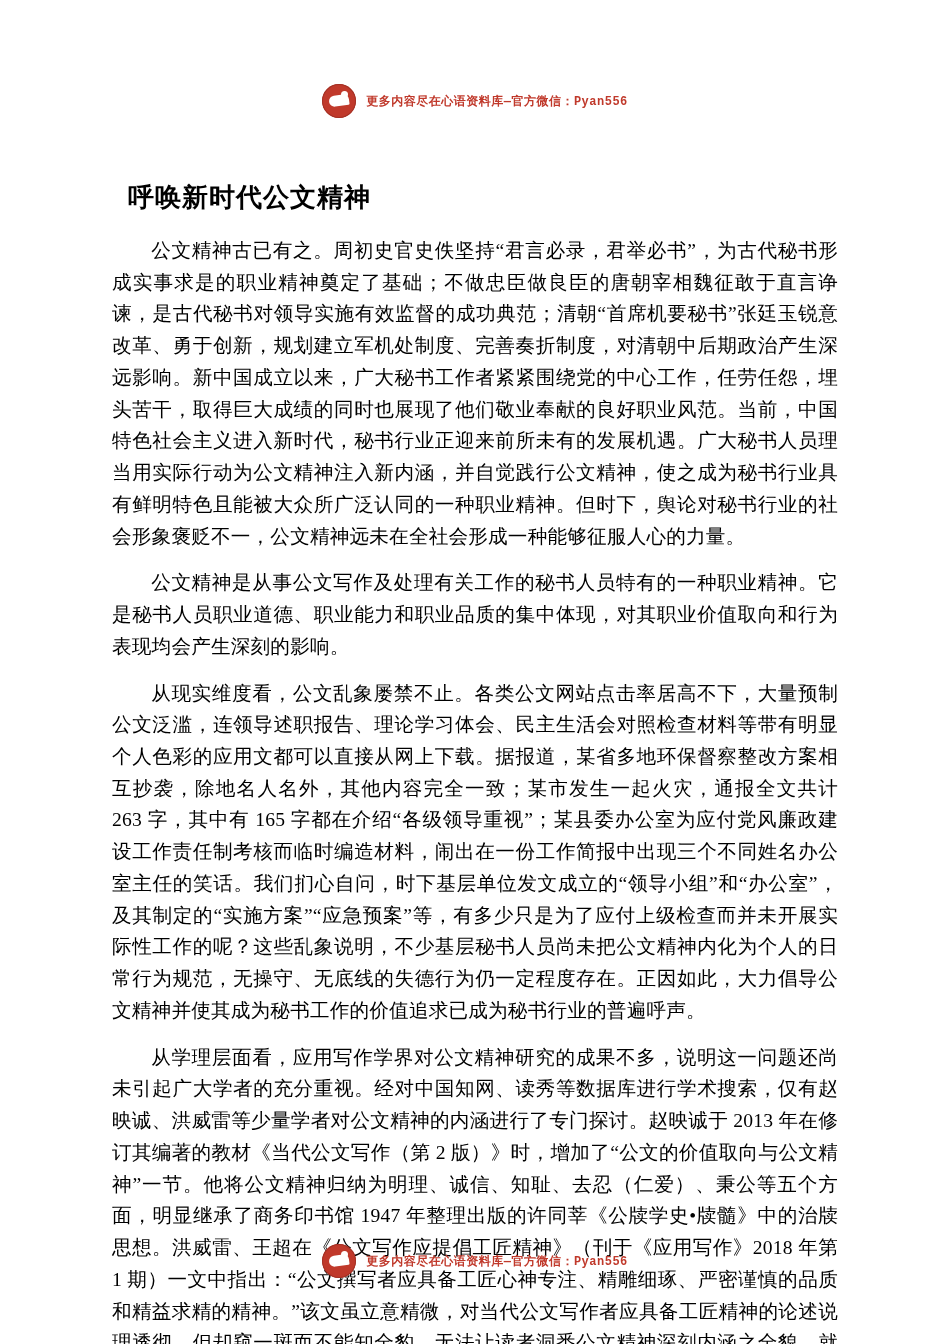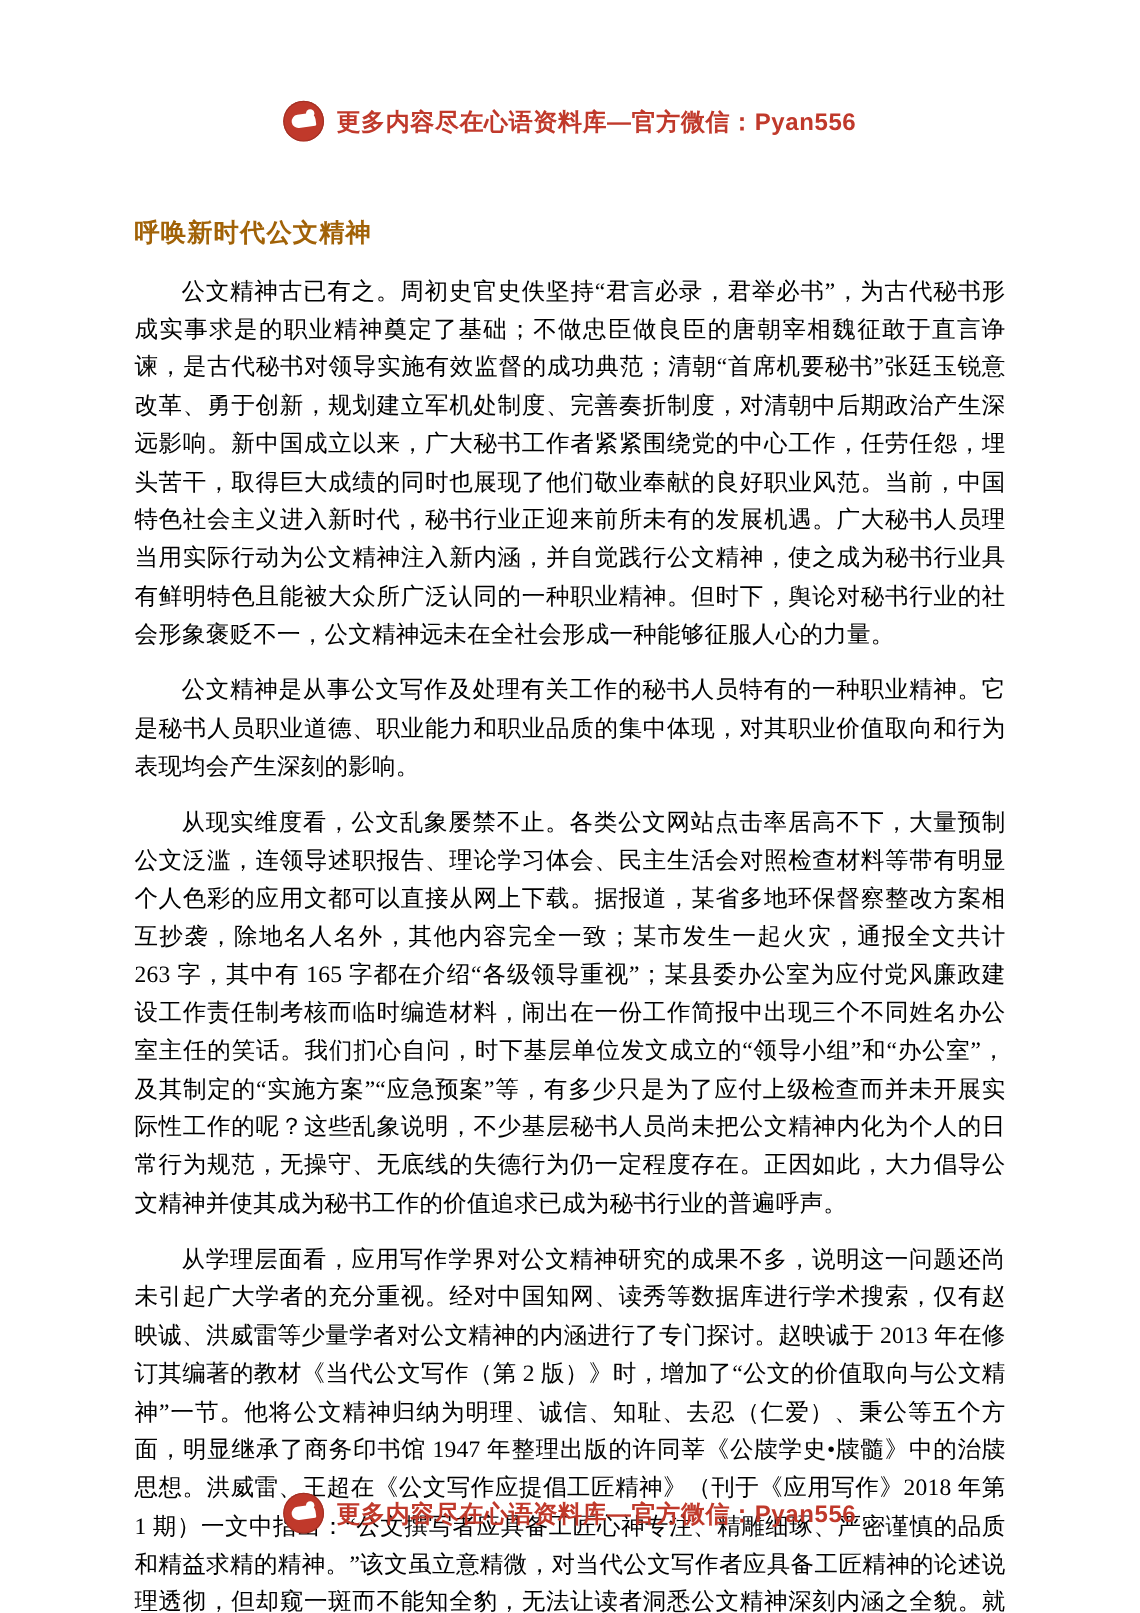--- a/index.html
+++ b/index.html
@@ -63,37 +63,37 @@
     content: "";
     position: absolute;
     left: 19px;
     top: 7px;
     width: 7px;
     height: 7px;
     background: #ffffff;
     border-radius: 50%;
   }
   .wm-text {
-    font-family: Liberation Sans, sans-serif;
+    font-family: Liberation Mono, monospace;
     font-weight: bold;
-    font-size: 20px;
+    font-size: 12px;
     letter-spacing: 0.5px;
     color: #c0392b;
     white-space: nowrap;
   }
   .wm-text .tail { color: #c0392b; }
 
   
   .doc-title {
     font-family: "DejaVu Sans", "Liberation Sans", sans-serif;
     font-weight: bold;
-    font-size: 21px;
+    font-size: 26px;
     letter-spacing: 1px;
-    margin: 62px 0 20px 0;
-    color: #a16207;
+    margin: 62px 0 20px 16px;
+    color: #000000;
   }
   p.para {
     font-size: 19.6px;
     line-height: 1.62;
     text-align: justify;
     text-justify: inter-ideograph;
     margin: 0 0 15px 0;
     text-indent: 2em;
     letter-spacing: 0.2px;
   }

